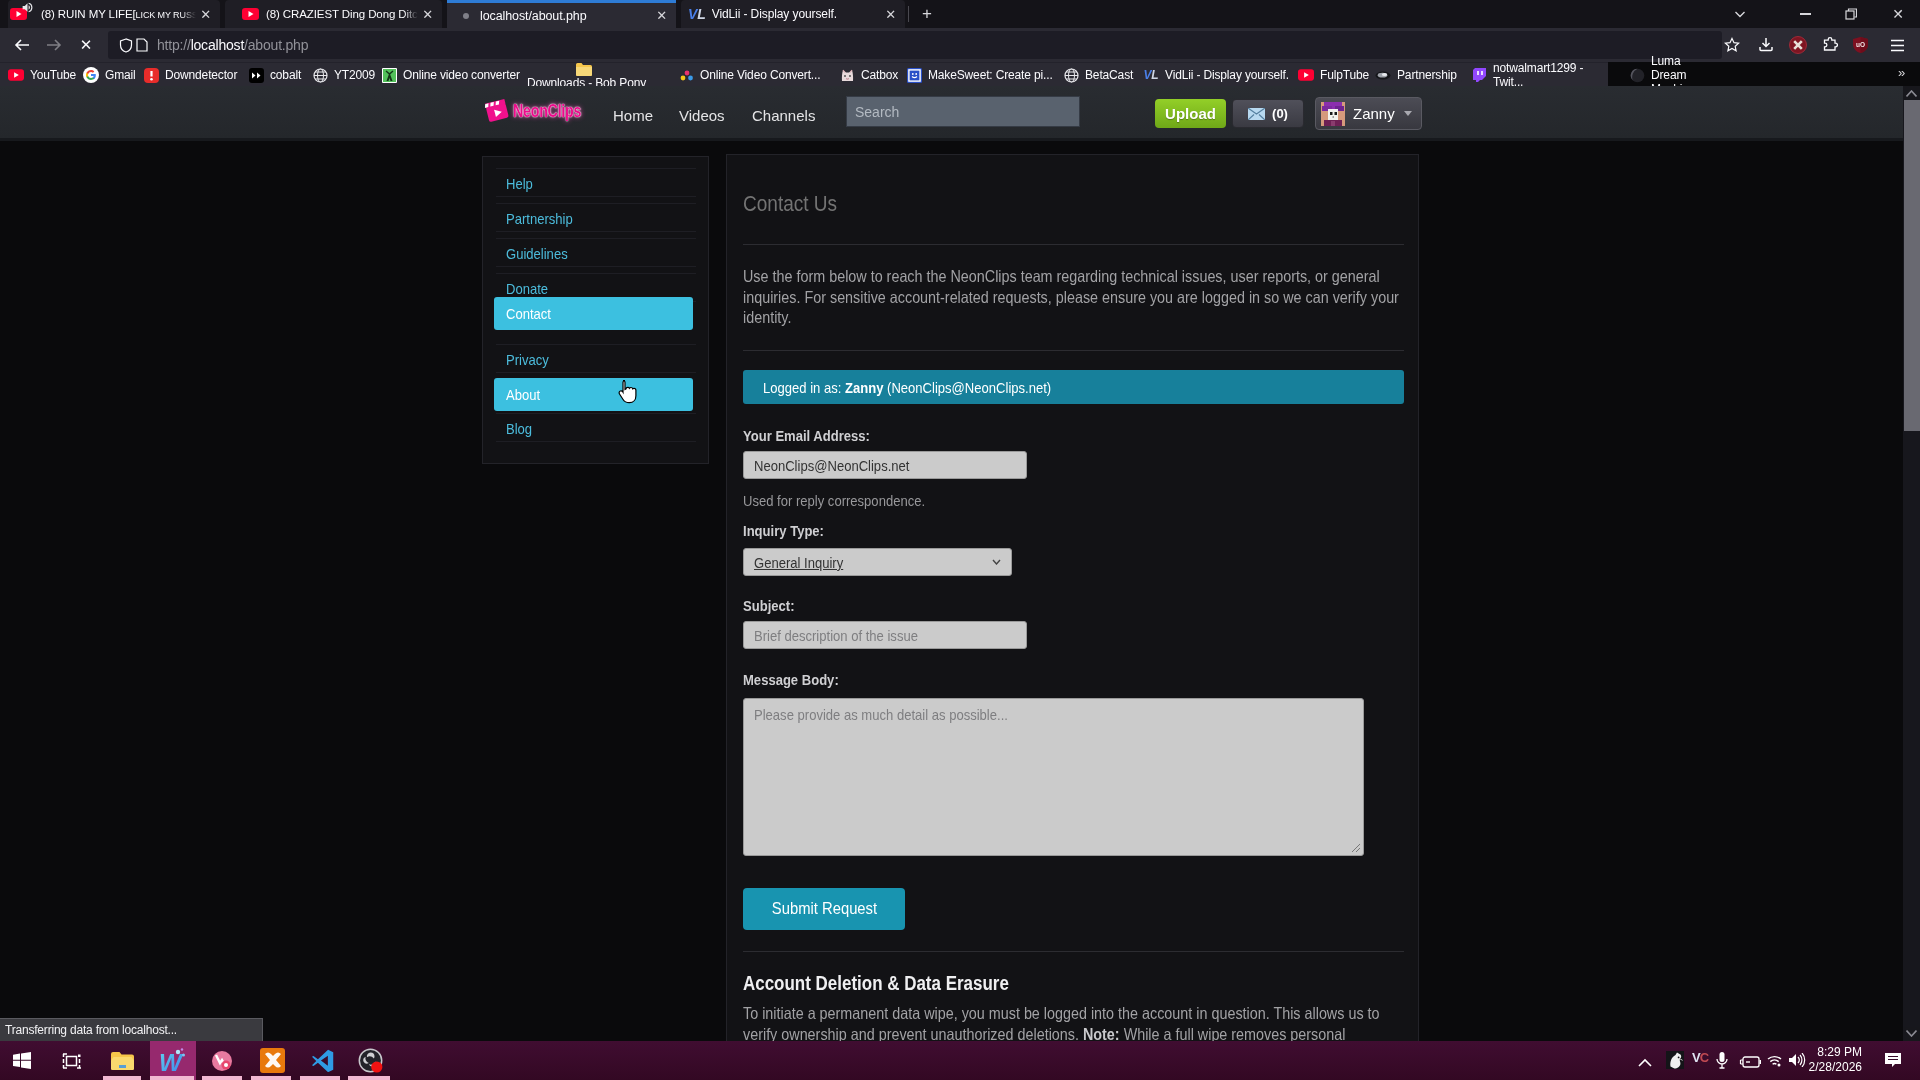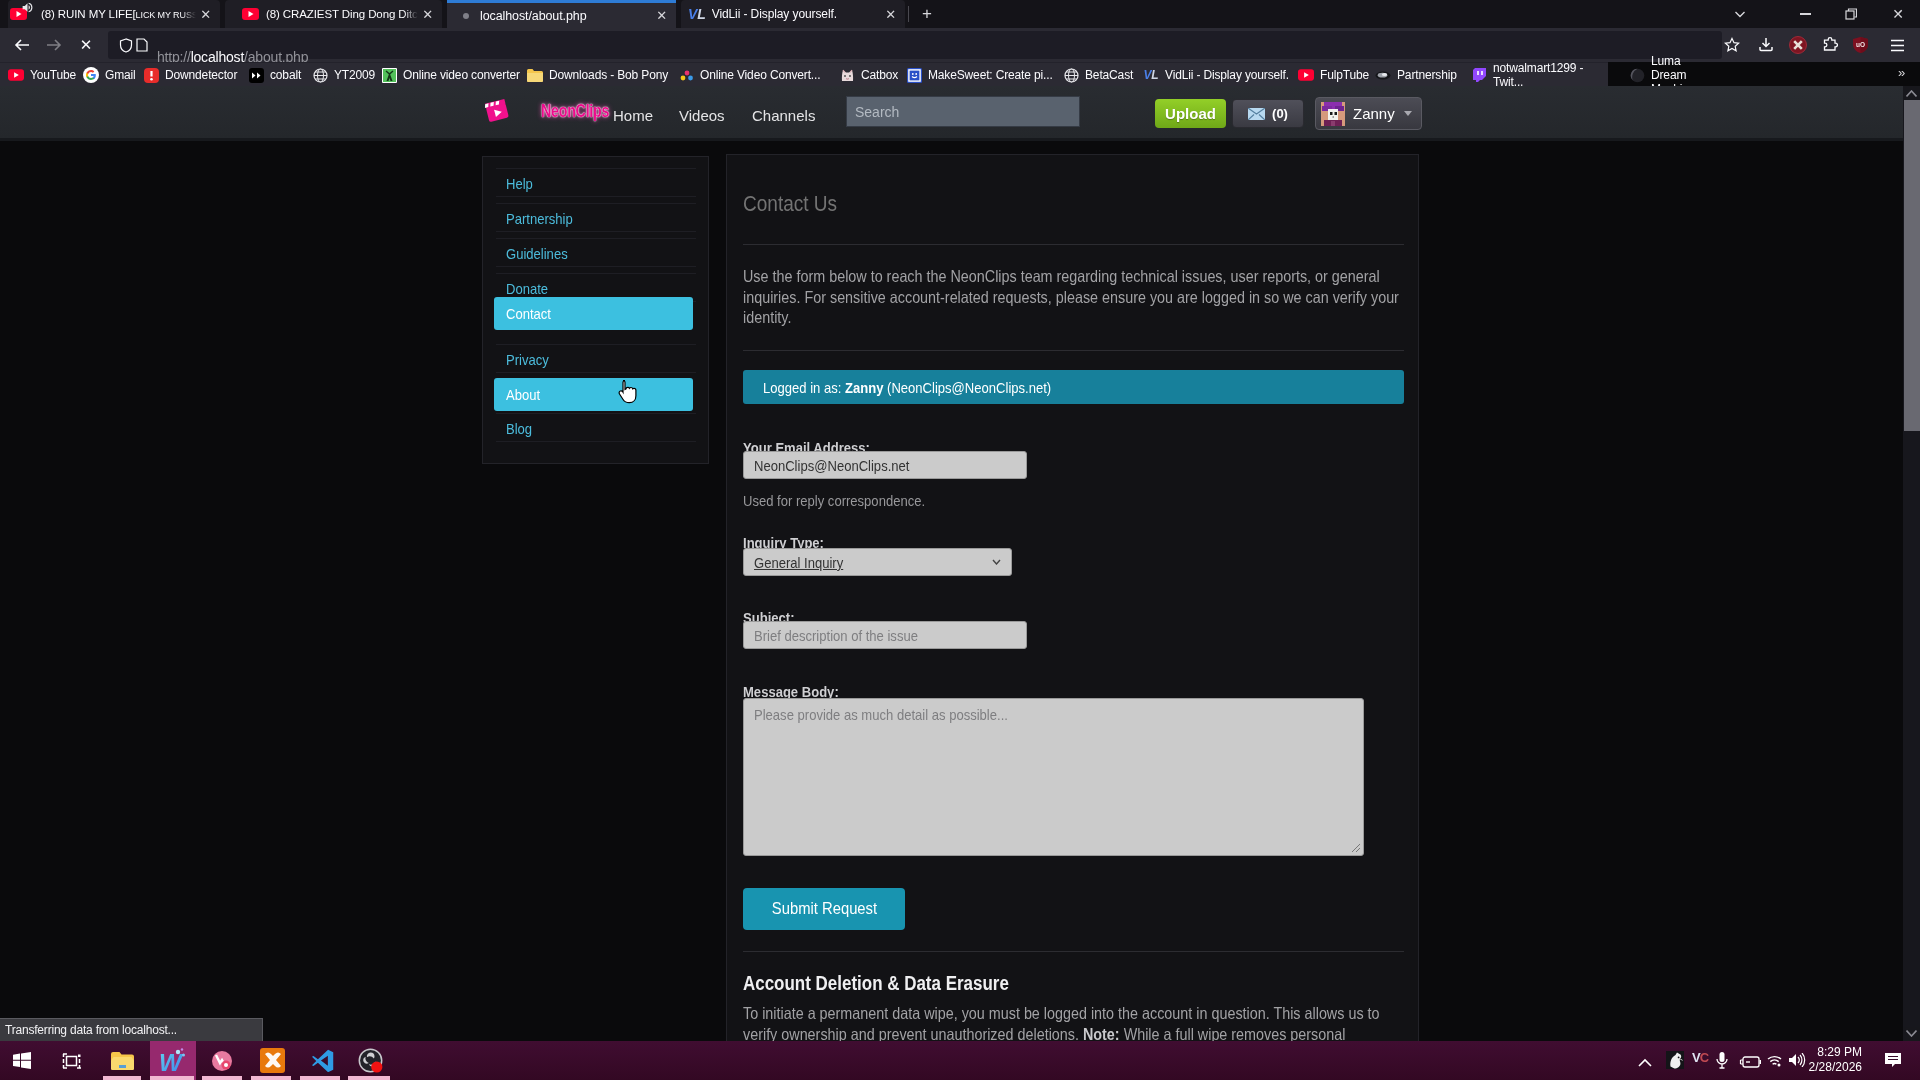--- a/index.html
+++ b/index.html
@@ -17,21 +17,21 @@
 .navic { position:absolute; top:3px; width:28px; height:28px; display:flex; align-items:center; justify-content:center; color:#fbfbfe; }
 
 #viewport { position:absolute; left:0; top:86px; width:1903px; height:955px; background:#0a0a0c; overflow:hidden; }
 #pgheader { position:absolute; left:0; top:0; width:1903px; height:55px; background:linear-gradient(#292c31,#24272b); border-bottom:3px solid #17191d; }
 .pglink { position:absolute; top:3px; height:52px; display:flex; align-items:center; color:#e4e4e6; font-size:15px; }
 #sidebar { position:absolute; left:482px; top:70px; width:227px; height:308px; background:#121215; border:1px solid #232329; }
 .sbi { position:absolute; left:13px; width:200px; height:29px; line-height:29px; color:#4cbcdc; font-size:15px; padding-left:10px; border-top:1px solid #1e1e24; border-bottom:1px solid #1e1e24; }
 .sba { position:absolute; left:11px; width:199px; height:33px; line-height:33px; background:#3cc0e0; border-radius:3px; color:#fff; font-size:15px; padding-left:12px; }
 #main { position:absolute; left:726px; top:68px; width:693px; height:1000px; background:#121215; border:1px solid #232329; }
 .cond { display:inline-block; transform:scaleX(0.87); transform-origin:0 50%; white-space:nowrap; }
-.lbl { position:absolute; left:16px; color:#cfcfd2; font-size:15px; font-weight:bold;margin-top:12px; }
+.lbl { position:absolute; left:16px; color:#cfcfd2; font-size:15px; font-weight:bold; }
 .inp { position:absolute; left:16px; background:#cbcbcb; border:1px solid #9a9a9a; border-radius:3px; color:#333; font-size:15px; display:flex; align-items:center; padding-left:10px; }
 .hr { position:absolute; left:16px; width:661px; height:1px; background:#2c2c31; }
 
 #taskbar { position:absolute; left:0; top:1041px; width:1920px; height:39px; background:linear-gradient(#400d31,#330823); }
 .tbi { position:absolute; top:0; width:44px; height:39px; display:flex; align-items:center; justify-content:center; }
 .pinkbar { position:absolute; top:35px; height:4px; background:#f2b8d2; }
 #scroll { position:absolute; left:1903px; top:86px; width:17px; height:955px; background:#17171d; }
 </style>
 </head>
 <body>
@@ -104,21 +104,21 @@
   <div class="navic" style="left:112px;">
       <svg width="14" height="15" viewBox="0 0 14 15">
         <path d="M7 1L1.5 3v4c0 3.5 2.3 6 5.5 7 3.2-1 5.5-3.5 5.5-7V3z" fill="none" stroke="#fbfbfe" stroke-width="1.2"></path>
       </svg>
     </div>
   <div class="navic" style="left:128px;">
       <svg width="12" height="14" viewBox="0 0 12 14">
         <path d="M1 1h7l3 3v9H1z" fill="none" stroke="#fbfbfe" stroke-width="1.2"></path>
       </svg>
     </div>
-  <div style="position:absolute; left:157px; top:12px; height:34px; display:flex; align-items:center; font-size:14px; letter-spacing:-0.2px; color:#929299;">http://<span style="color:#fbfbfe">localhost</span>/about.php</div>
+  <div style="position:absolute; left:157px; top:0; height:34px; display:flex; align-items:center; font-size:14px; letter-spacing:-0.2px; color:#929299;">http://<span style="color:#fbfbfe">localhost</span>/about.php</div>
   <div class="navic" style="left:1718px;">
       <svg width="16" height="16" viewBox="0 0 16 16">
         <path d="M8 1.5l2 4.2 4.6.5-3.4 3.1.9 4.5L8 11.5l-4.1 2.3.9-4.5-3.4-3.1 4.6-.5z" fill="none" stroke="#fbfbfe" stroke-width="1.2"></path>
       </svg>
     </div>
   <div class="navic" style="left:1752px;">
       <svg width="16" height="16" viewBox="0 0 16 16">
         <path d="M8 1v8M4.5 6L8 9.5 11.5 6" stroke="#fbfbfe" stroke-width="1.5" fill="none"></path>
         <path d="M2 10v2.5a1 1 0 001 1h10a1 1 0 001-1V10" stroke="#fbfbfe" stroke-width="1.5" fill="none"></path>
       </svg>
@@ -204,21 +204,21 @@
       <span class="bi">
         <svg width="15" height="15" viewBox="0 0 15 15">
           <rect width="15" height="15" rx="1" fill="#fff"></rect>
           <rect x="1" y="1" width="13" height="13" fill="#52c05a"></rect>
           <path d="M7.5 4.5L4.5 13h2l1-3 1 3h2L7.5 4.5z" fill="#143618"></path>
           <path d="M4 3l3.5 3L11 3" stroke="#143618" stroke-width="1.4" fill="none"></path>
         </svg>
       </span>
       <span>Online video converter</span>
     </div>
-    <div class="bm" style="left:527px;">
+    <div class="bm" style="left:527px;flex-direction:column;">
       <span class="bi">
         <svg width="16" height="13" viewBox="0 0 16 13">
           <path d="M0 1.5A1.5 1.5 0 011.5 0h4l1.5 2h7.5A1.5 1.5 0 0116 3.5v8a1.5 1.5 0 01-1.5 1.5h-13A1.5 1.5 0 010 11.5z" fill="#f5c64c"></path>
           <path d="M0 4h16v7.5a1.5 1.5 0 01-1.5 1.5h-13A1.5 1.5 0 010 11.5z" fill="#f7d878"></path>
         </svg>
       </span>
       <span>Downloads - Bob Pony</span>
     </div>
     <div class="bm" style="left:678px;">
       <span class="bi">
@@ -306,21 +306,21 @@
           <path d="M7.5.7a6.8 6.8 0 00-4.8 11.6A9.5 9.5 0 017.5.7z" fill="#55555e"></path>
         </svg>
       </span>
       <span>Luma Dream Machine</span>
     </div>
     <div style="position:absolute; left:1898px; top:2px; color:#d7d7db; font-size:13px;">»</div>
   </div>
 
 <div id="viewport">
   <div id="pgheader">
-    <div style="position:absolute; left:484px; top:10px; display:flex; align-items:center;gap:28px;">
+    <div style="position:absolute; left:484px; top:10px; display:flex; align-items:center;">
       <svg width="26" height="30" viewBox="0 0 26 30" style="margin-right:3px;">
           <g transform="rotate(-14 13 15)">
             <rect x="3" y="9" width="20" height="15" rx="2" fill="#f0118c"></rect>
             <rect x="3" y="5" width="20" height="5" fill="#f0118c"></rect>
             <rect x="5" y="5.5" width="3.4" height="3.6" fill="#fff" transform="skewX(-18)"></rect>
             <rect x="10.5" y="5.5" width="3.4" height="3.6" fill="#fff" transform="skewX(-18)"></rect>
             <rect x="16" y="5.5" width="3.4" height="3.6" fill="#fff" transform="skewX(-18)"></rect>
             <path d="M10.5 13l7 3.8-7 3.8z" fill="#fff"></path>
           </g>
         </svg>

